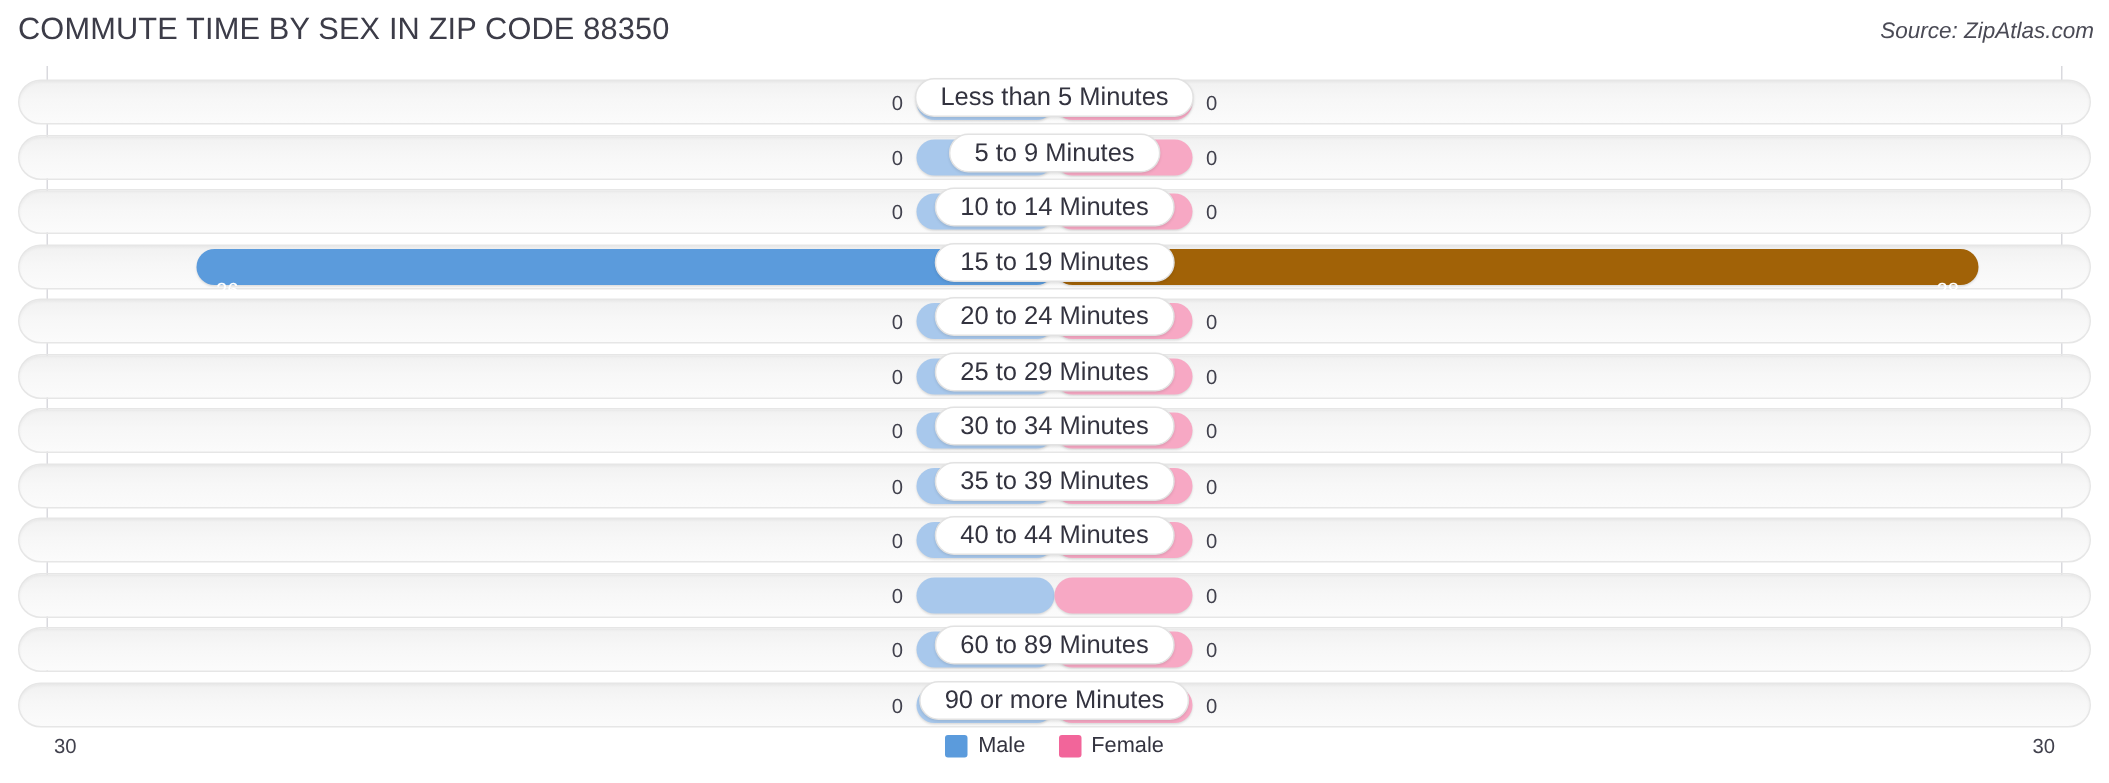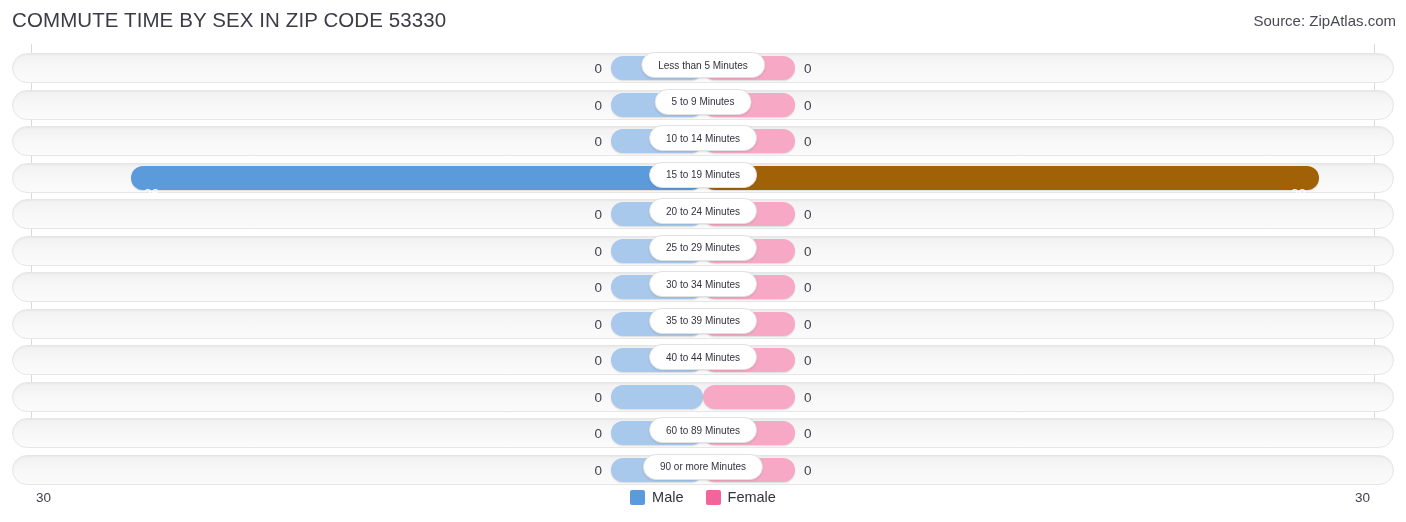--- a/index.html
+++ b/index.html
@@ -26,20 +26,21 @@
     font-size: 20.5px;
     font-weight: 400;
     letter-spacing: .1px;
     color: #3c3c48;
     white-space: nowrap;
   }
   .source {
     position: absolute;
     right: 10px; top: 12px;
     font-size: 15px;
+    font-style: italic;
     color: #4a4a55;
     white-space: nowrap;
   }
 
   
   .plot {
     position: absolute;
     left: 0; top: 44px;
     width: 1406px;
     height: 438px;
@@ -132,21 +133,21 @@
     left: 50%;
     transform: translateX(-50%);
     height: 26px;
     padding: 0 16px;
     background: #ffffff;
     border: 1px solid #e2e2e2;
     border-radius: 14px;
     display: flex;
     align-items: center;
     justify-content: center;
-    font-size: 10px;
+    font-size: 17px;
     color: #33333f;
     white-space: nowrap;
     box-shadow: 0 1px 2px rgba(0,0,0,.10);
     z-index: 5;
   }
 
   
   .footer {
     position: absolute;
     left: 0; bottom: 0;
@@ -181,21 +182,21 @@
   .swatch {
     width: 15px; height: 15px;
     border-radius: 2px;
     display: inline-block;
   }
 </style>
 </head>
 <body>
 
 <div class="header">
-  <div class="chart-title">COMMUTE TIME BY SEX IN ZIP CODE 53330</div>
+  <div class="chart-title">COMMUTE TIME BY SEX IN ZIP CODE 88350</div>
   <div class="source">Source: ZipAtlas.com</div>
 </div>
 
 <div class="plot">
   <div class="axis-line left"></div>
   <div class="axis-line right"></div>
   <div class="rows" id="rows">
       <div class="row">
         <div class="track"></div>
         <div class="bars">

